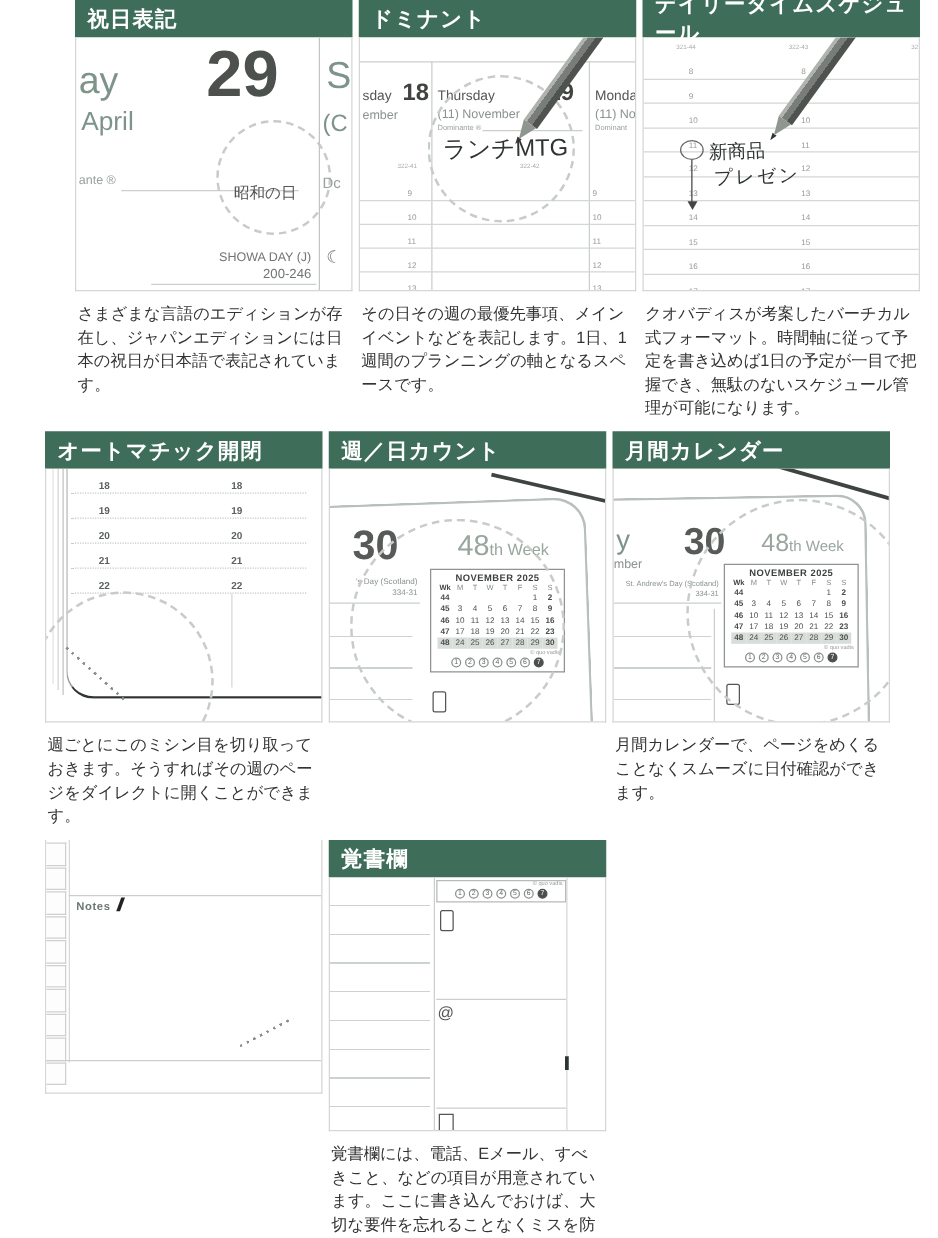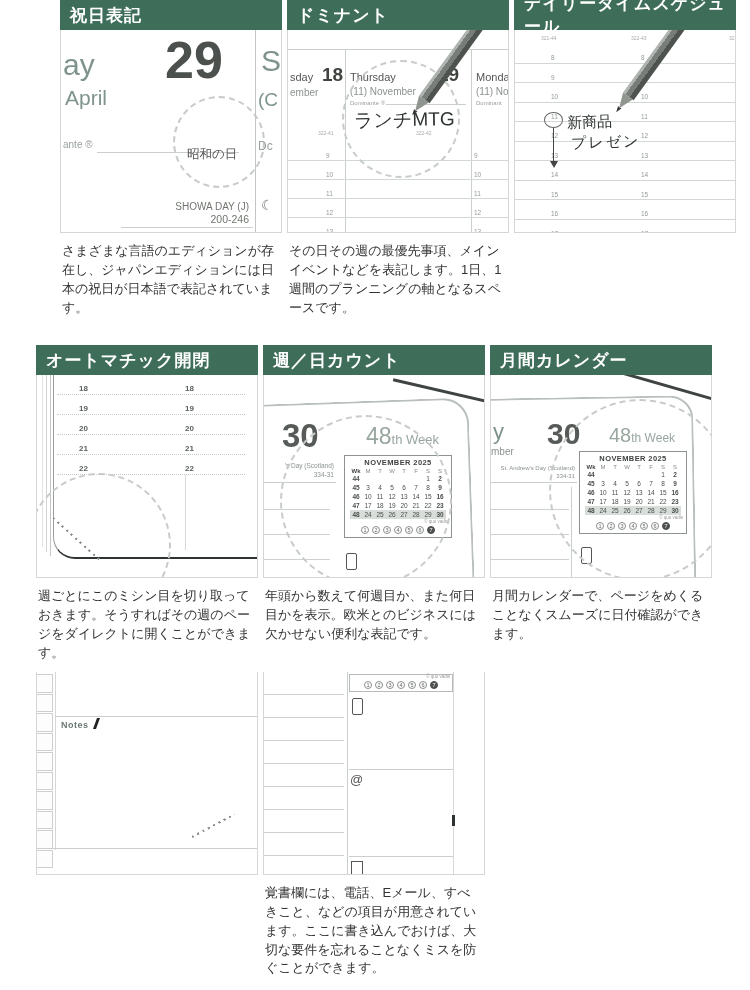--- a/index.html
+++ b/index.html
@@ -178,20 +178,21 @@
             <span style="left: 126px;">17</span>
           </div>
         </div>
       <div style="position:absolute;left:29px;top:82px;width:17px;height:14px;border:1px solid #666;border-radius:50%;"></div>
       <div class="ln" style="left:38px;top:98px;width:1px;height:34px;background:#444;"></div>
       <div style="position:absolute;left:35px;top:131px;width:0;height:0;border-left:4px solid transparent;border-right:4px solid transparent;border-top:7px solid #444;"></div>
       <span class="t" style="left:52px;top:84px;font-size:15px;color:#2f3433;transform:rotate(-2deg);">新商品</span>
       <span class="t" style="left:56px;top:104px;font-size:15px;color:#2f3433;letter-spacing:2px;transform:rotate(-2deg);">プレゼン</span>
       <div class="pencil" style="left:195px;top:-55px;transform:rotate(36deg);"></div>
     </div>
+    <p class="pdesc">クオバディスが考案したバーチカル式フォーマット。時間軸に従って予定を書き込めば1日の予定が一目で把握でき、無駄のないスケジュール管理が可能になります。</p>
   </section>
 </div>
 
 <div class="row r2">
 
   <section class="panel">
     <div class="phead">
       <span>オートマチック開閉</span>
     </div>
     <div class="pimg">
@@ -314,21 +315,20 @@
             <span class="fill">7</span>
           </div>
         </div>
       <div class="t" style="left:0;top:88px;width:70px;text-align:right;font-size:6.5px;color:#8b938e;">'s Day (Scotland)</div>
       <div class="t" style="left:0;top:97px;width:70px;text-align:right;font-size:6.5px;color:#8b938e;">334-31</div>
       <div class="ln" style="left:0;top:107px;width:72px;height:1px;"></div>
       <div class="rules" style="left:0;top:110px;width:66px;height:92px;"></div>
       <div class="phone" style="left:82px;top:178px;"></div>
       <div class="dcirc" style="left:16px;top:40px;width:168px;height:168px;"></div>
     </div>
-    <p class="pdesc">年頭から数えて何週目か、また何日目かを表示。欧米とのビジネスには欠かせない便利な表記です。</p>
   </section>
 
   <section class="panel">
     <div class="phead">
       <span>月間カレンダー</span>
     </div>
     <div class="pimg">
       <div style="position:absolute;left:-12px;top:22px;width:214px;height:222px;border-top:2px solid #b9bfbb;border-right:2px solid #b9bfbb;border-top-right-radius:24px;transform:rotate(-1deg);"></div>
       <div class="ln" style="left:130px;top:10px;width:96px;height:2.5px;background:#3f4441;transform:rotate(16deg);"></div>
       <span class="t" style="left:2px;top:46px;font-size:22px;color:#7e948b;">y</span>
@@ -443,20 +443,23 @@
       <div class="ln" style="left:18px;top:0;width:1px;height:178px;background:#d8d8d8;"></div>
       <div class="ln" style="left:18px;top:44px;width:204px;height:1px;"></div>
       <span class="t" style="left:24px;top:49px;font-size:9px;font-weight:bold;color:#6a7a72;letter-spacing:.5px;">Notes</span>
       <div style="position:absolute;left:58px;top:46px;width:3px;height:11px;background:#222;transform:skewX(-20deg);"></div>
       <div class="ln" style="left:0;top:176px;width:222px;height:1px;"></div>
       <div class="perf" style="left:155px;top:164px;width:48px;transform:rotate(-28deg);transform-origin:left center;"></div>
     </div>
   </section>
 
   <section class="panel">
+    <div class="phead">
+      <span>覚書欄</span>
+    </div>
     <div class="pimg">
       <div class="rules23" style="left:0;top:0;width:80px;height:202px;"></div>
       <div class="ln" style="left:83px;top:0;width:1px;height:202px;"></div>
       <div class="strip" style="left:85px;top:2px;width:104px;height:18px;">
         <div class="strip-copy">© quo vadis</div>
         <div class="circles">
             <span>1</span>
             <span>2</span>
             <span>3</span>
             <span>4</span>

